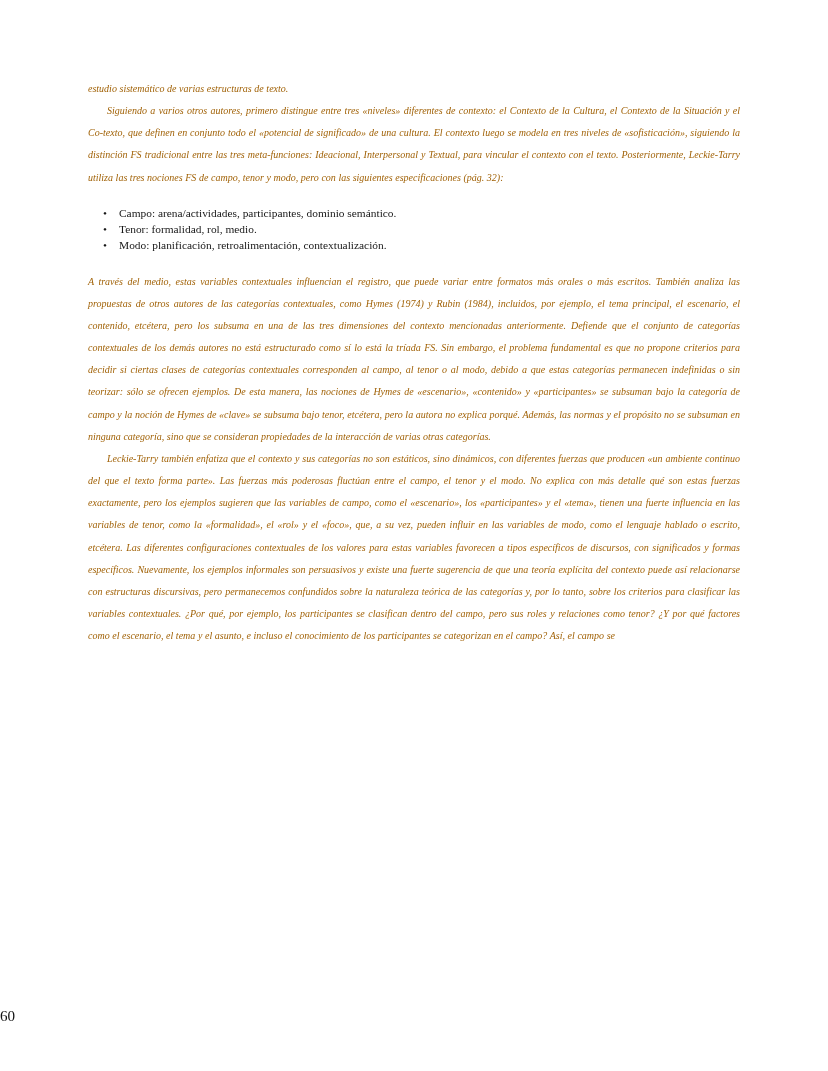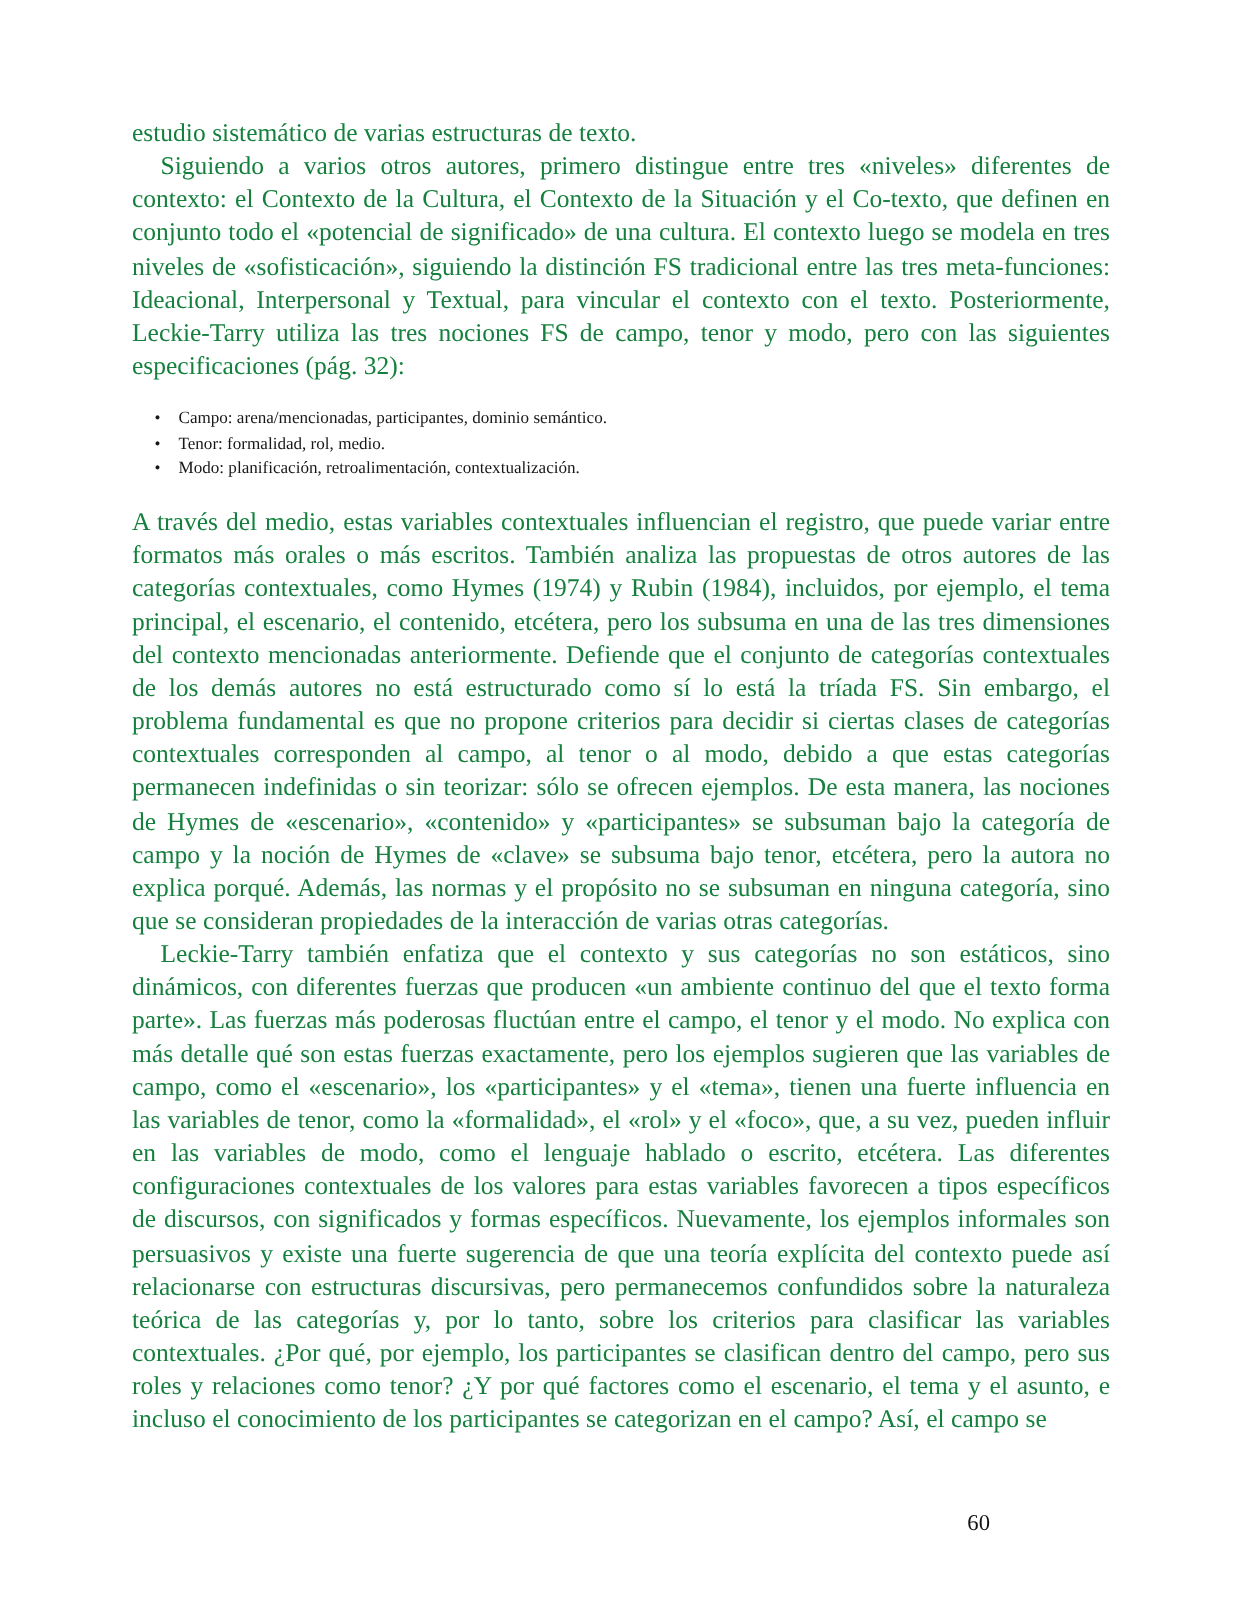--- a/index.html
+++ b/index.html
@@ -20,28 +20,29 @@
 
   .text-column {
     position: absolute;
     left: 88px;
     top: 78px;
     width: 652px;
   }
 
   p.body-par {
     margin: 0;
-    font-size: 17px;
+    font-size: 10px;
     line-height: 22.15px;
     text-align: justify;
     text-justify: inter-word;
-    color: #15803d;
+    color: #a16207;
     -webkit-hyphens: none;
     hyphens: none;
     word-spacing: 0.1px;
+    font-style: italic;
   }
 
   p.body-par.indent {
     text-indent: 19px;
   }
 
   ul.spec-list {
     margin: 16px 0 17px 0;
     padding: 0;
     list-style: none;
@@ -62,41 +63,41 @@
     top: 0;
     font-size: 11.4px;
     line-height: 16.3px;
   }
 
   .page-number {
     position: absolute;
     left: 0;
     top: 1006px;
     width: 660px;
-    text-align: right;
+    text-align: left;
     font-size: 15.1px;
     line-height: 20px;
     color: #131313;
   }
 </style>
 </head>
 <body>
 
 <div class="page">
 
   <div class="text-column">
 
     <p class="body-par">estudio sistemático de varias estructuras de texto.</p>
 
     <p class="body-par indent">Siguiendo a varios otros autores, primero distingue entre tres «niveles» diferentes de contexto: el Contexto de la Cultura, el Contexto de la Situación y el Co-texto, que definen en conjunto todo el «potencial de significado» de una cultura. El contexto luego se modela en tres niveles de «sofisticación», siguiendo la distinción FS tradicional entre las tres meta-funciones: Ideacional, Interpersonal y Textual, para vincular el contexto con el texto. Posteriormente, Leckie-Tarry utiliza las tres nociones FS de campo, tenor y modo, pero con las siguientes especificaciones (pág. 32):</p>
 
     <ul class="spec-list">
       <li>
         <span class="bullet-mark">•</span>
-        <span>Campo: arena/mencionadas, participantes, dominio semántico.</span>
+        <span>Campo: arena/actividades, participantes, dominio semántico.</span>
       </li>
       <li>
         <span class="bullet-mark">•</span>
         <span>Tenor: formalidad, rol, medio.</span>
       </li>
       <li>
         <span class="bullet-mark">•</span>
         <span>Modo: planificación, retroalimentación, contextualización.</span>
       </li>
     </ul>

